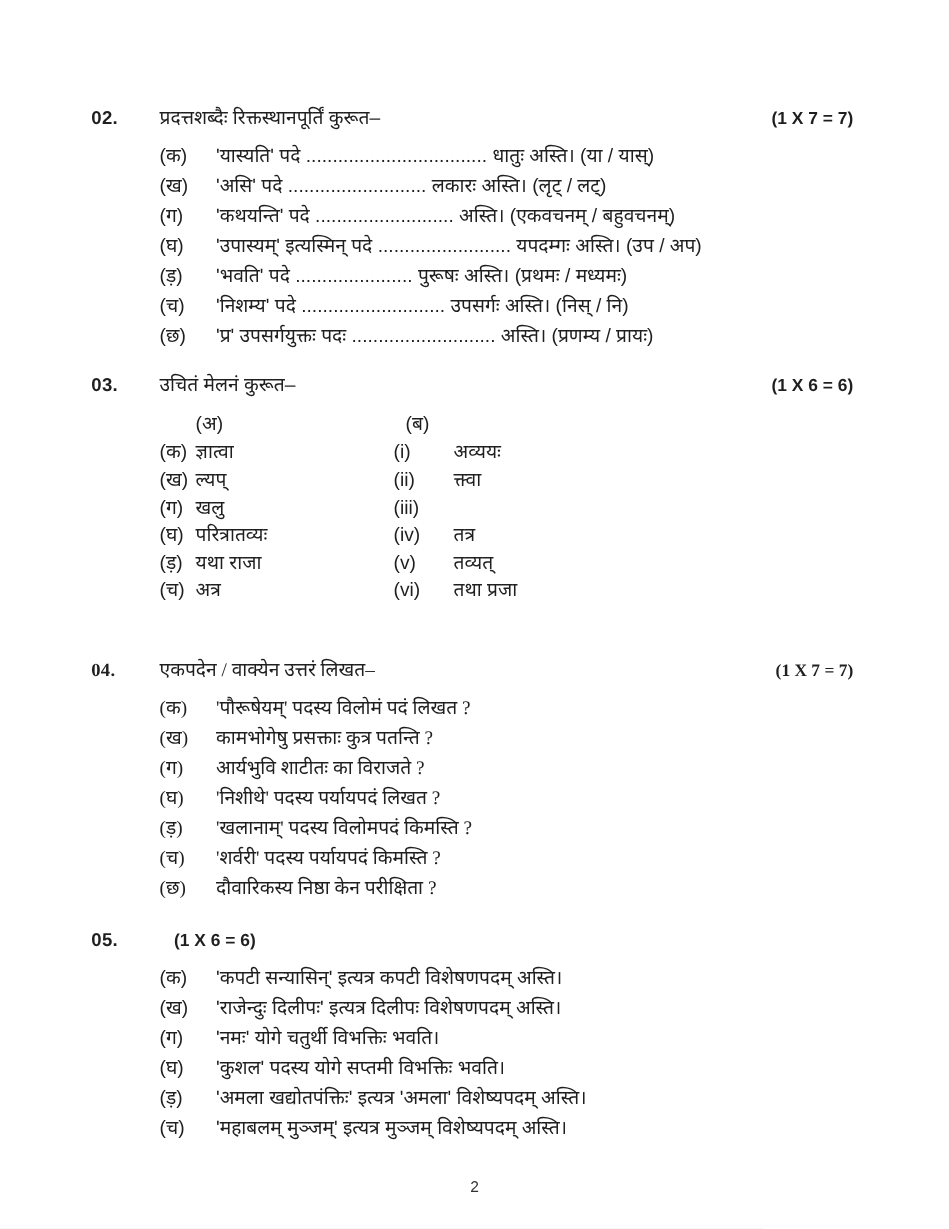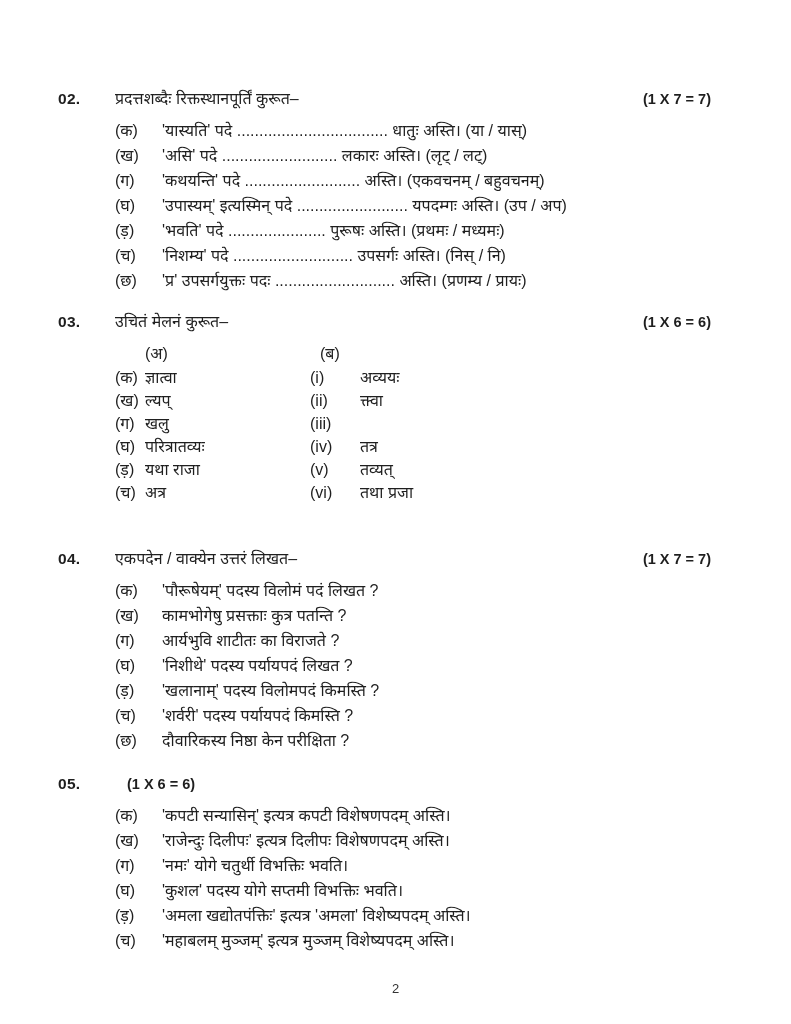--- a/index.html
+++ b/index.html
@@ -9,26 +9,26 @@
     color:#1f1f1f;
   }
   .page {
     position:relative;
     width:791px; height:1024px;
     margin:0 auto;
     background:#ffffff;
     overflow:hidden;
   }
   .content {
-    padding:86px 80px 0 58px;
+    padding:86px 80px 0 76px;
   }
   .question { margin-bottom:16px; }
   .question.match { margin-bottom:42px; }
   .question.q-last { margin-bottom:0; }
-  .question.q-gap-lg { margin-bottom:18px; }
+  .question.q-gap-lg { margin-bottom:18px;font-family:Liberation Serif, serif; }
 
   .q-header { display:flex; align-items:baseline; line-height:26px; }
   .q-num {
     width:57px; flex-shrink:0;
     font-weight:bold; font-size:15.5px; letter-spacing:0.3px;
   }
   .q-title { flex:1; font-size:16px; }
   .q-marks {
     font-weight:bold; font-size:14.5px; white-space:nowrap; margin-left:12px;text-align:center;
   }

